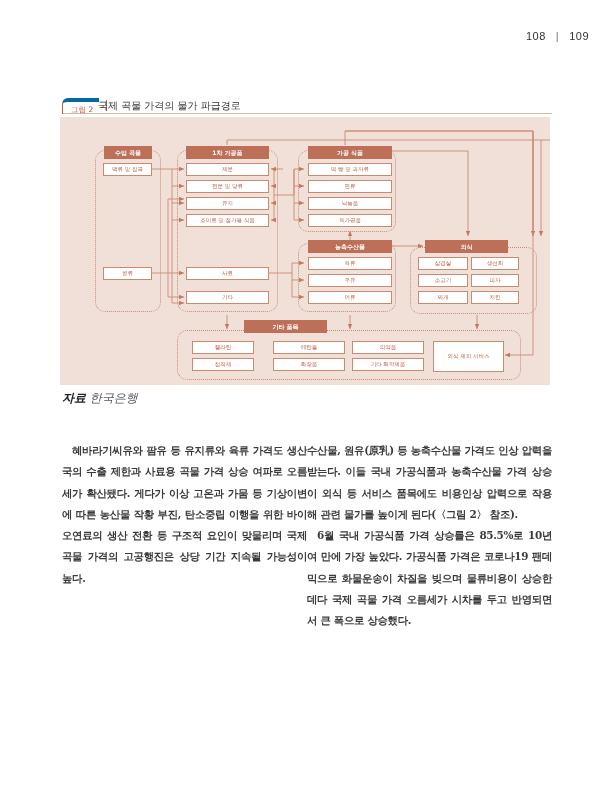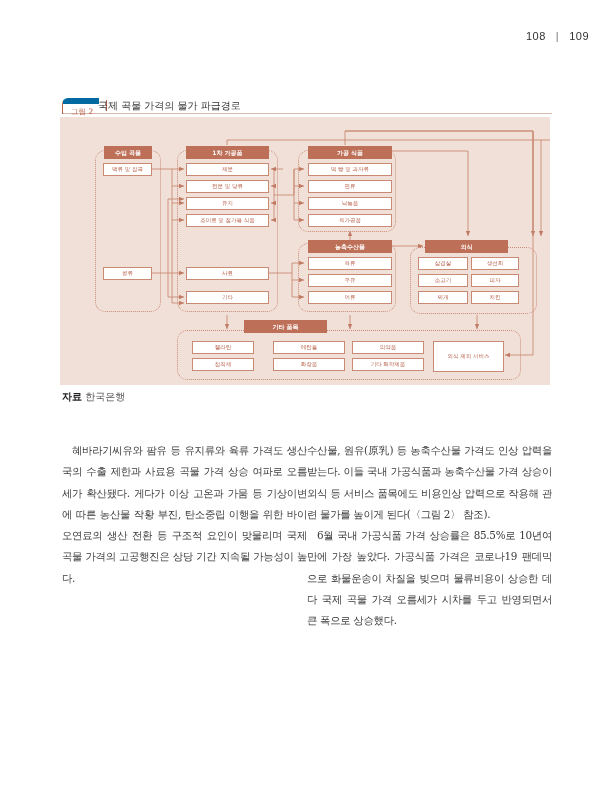--- a/index.html
+++ b/index.html
@@ -3,36 +3,36 @@
 <meta charset="utf-8">
 <style>
   * { box-sizing: border-box; margin: 0; padding: 0; }
   html, body { width: 600px; height: 800px; background: #ffffff; overflow: hidden; }
   body { position: relative; font-family: "DejaVu Sans", sans-serif; color: #333; }
 
   .page-num { position: absolute; top: 30px; left: 490px; font-family: "Liberation Sans", sans-serif; font-size: 11px; color: #333; letter-spacing: 0.5px; margin-left: 36px; }
   .page-num .sep { display: inline-block; margin: 0 10px; color: #777; }
 
   .fig-caption { position: absolute; left: 62px; top: 98px; width: 490px; height: 16px; border-bottom: 1px solid #d9b9aa; }
-  .fig-caption .fig-label { position: absolute; left: 0; top: 0; height: 16px; padding: 0 6px 0 8px; font-size: 7.5px; line-height: 16px; color: #b8604a; border-left: 1px solid #b8604a; border-top: 6px solid #0369a1; border-top-left-radius: 6px; }
+  .fig-caption .fig-label { position: absolute; left: 0; top: 0; height: 16px; padding: 0 6px 0 8px; font-size: 7.5px; line-height: 16px; color: #b8604a; border-left: 1px solid #b8604a; border-top: 4px solid #0369a1; border-top-left-radius: 6px; }
   .fig-caption .fig-divider { position: absolute; left: 44px; top: 2px; width: 1px; height: 11px; background: #b8604a; }
   .fig-caption .fig-title { position: absolute; left: 36px; top: 0; font-size: 10px; font-weight: normal; line-height: 16px; color: #333; }
 
   .diagram { position: absolute; left: 60px; top: 117px; width: 490px; height: 268px; background: #f1e0d8; }
   .diagram svg.links { position: absolute; left: 0; top: 0; width: 490px; height: 268px; }
 
   .grp { position: absolute; border: 1px dotted #c98a74; border-radius: 10px; }
   .hdr { position: absolute; background: #bd6f57; color: #fff; font-size: 6px; font-weight: bold; text-align: center; line-height: 13px; height: 13px; }
   .itm { position: absolute; background: #ffffff; border: 1px solid #c98a74; color: #b8604a; font-size: 5.5px; text-align: center; line-height: 11px; height: 13px; }
 
-  .source { position: absolute; left: 62px; top: 390px; font-size: 10px; color: #555; }
+  .source { position: absolute; left: 62px; top: 390px; font-size: 12px; color: #555; font-style: italic; }
   .source b { color: #222; }
 
   .col { position: absolute; top: 440px; width: 245px; font-family: "DejaVu Serif", serif; font-size: 10.4px; line-height: 21.3px; color: #3a3a3a; text-align: justify; letter-spacing: -0.3px; }
-  .col p { text-indent: 10px; }
+  .col p { text-indent: 10px; font-weight: bold; }
   .col p.cont { text-indent: 0; }
   .col-left { left: 62px; }
   .col-right { left: 307px; }
 </style>
 </head>
 <body>
 
 <div class="page-num">
   <span>108</span><span class="sep">|</span><span>109</span>
 </div>

